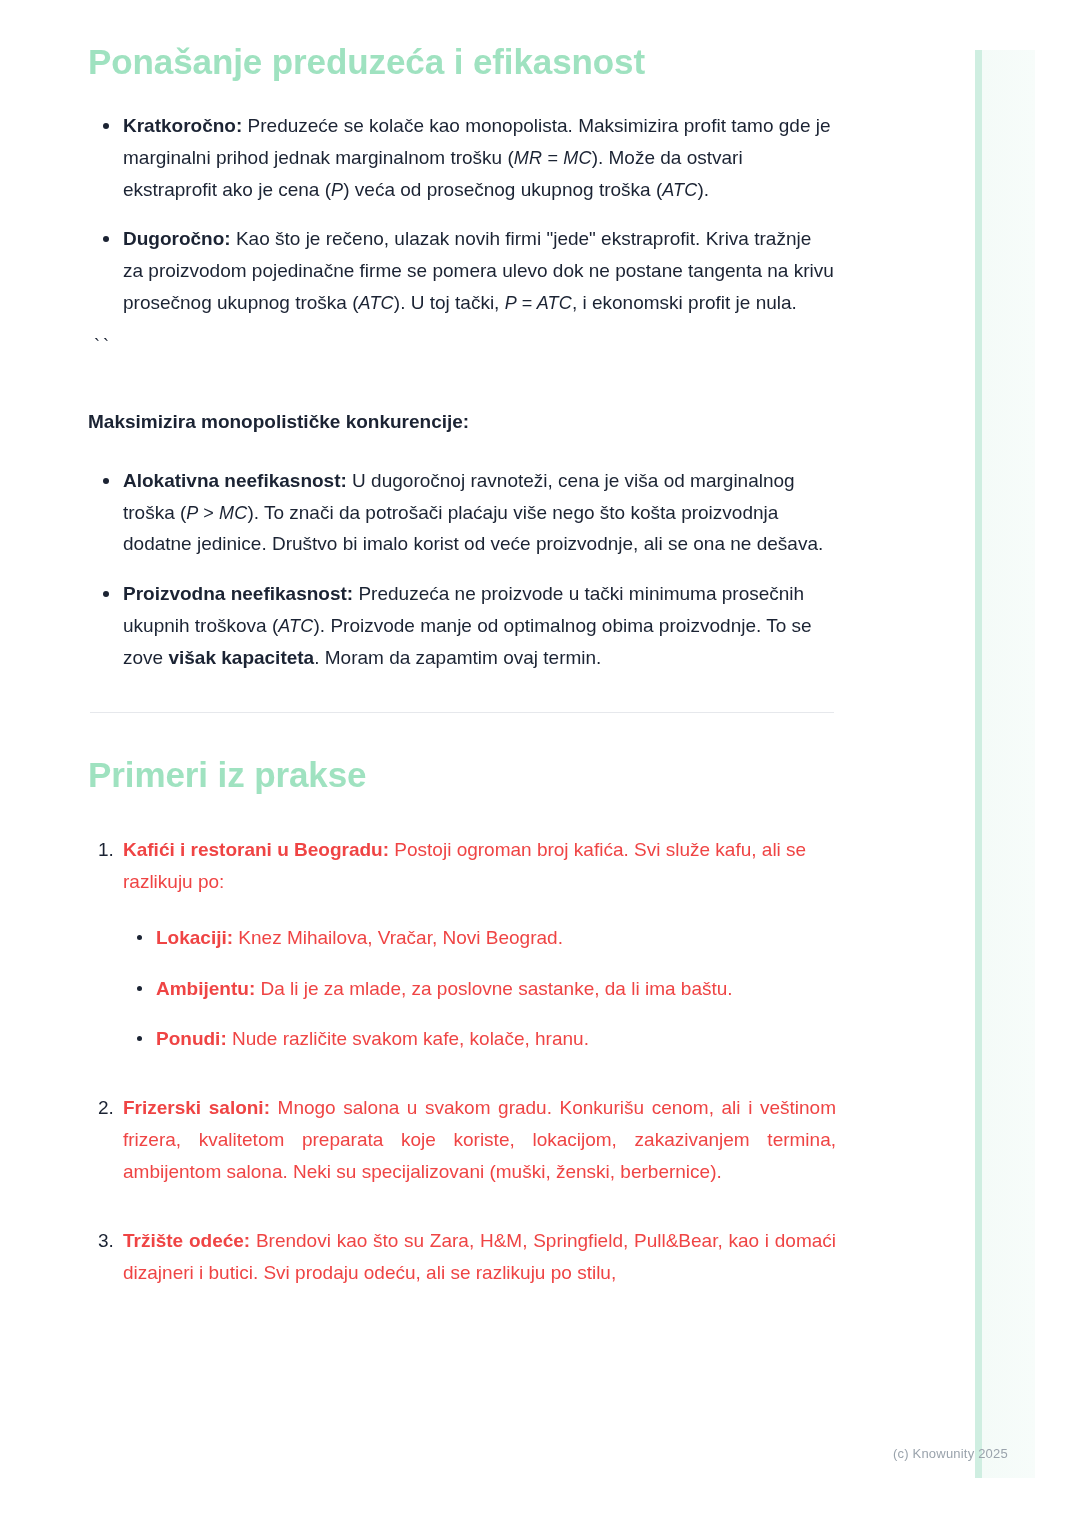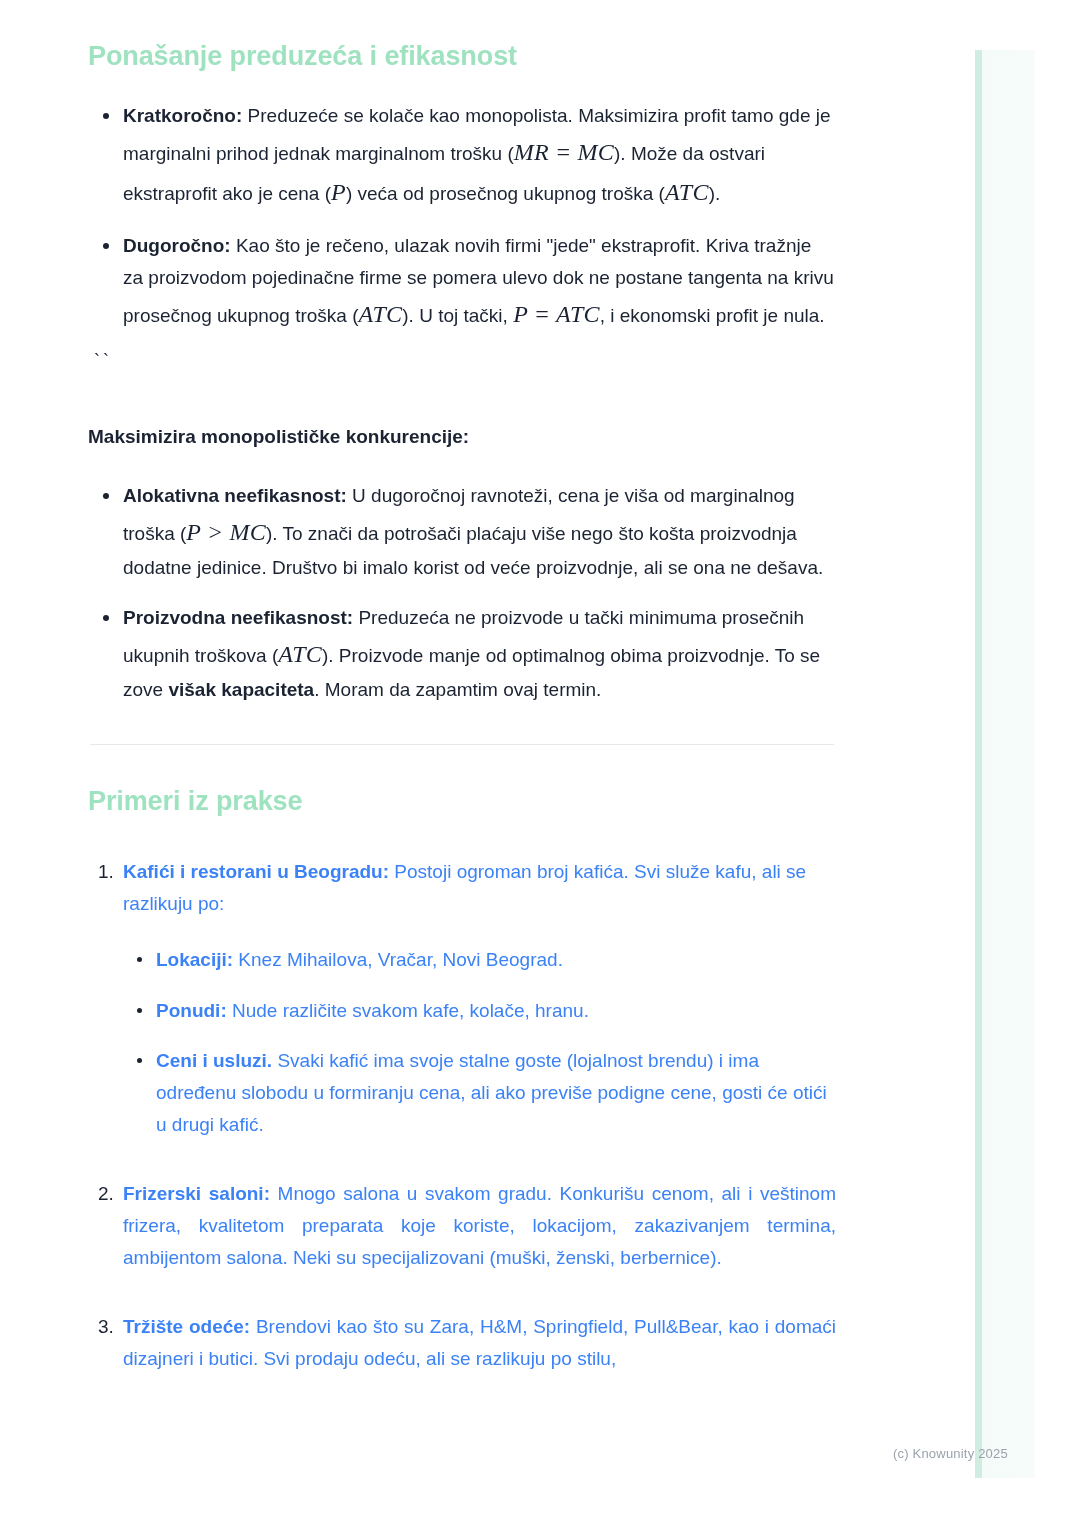--- a/index.html
+++ b/index.html
@@ -35,21 +35,21 @@
     height: 1528px;
   }
   .content {
     position: absolute;
     left: 88px;
     top: 40px;
     width: 748px;
   }
 
   h2.section-heading {
-    font-size: 27px;
+    font-size: 35px;
     font-weight: 700;
     color: #9fe2c0;
     margin: 0 0 26px 0;
     letter-spacing: -0.1px;
     line-height: 1.25;
   }
   h2.section-heading.second {
     margin-top: 0;
     margin-bottom: 26px;
   }
@@ -108,21 +108,21 @@
     margin: 0;
     padding: 0;
   }
   ol.numbered > li {
     position: relative;
     counter-increment: itm;
     padding-left: 35px;
     margin-bottom: 30px;
     font-size: 19px;
     line-height: 1.68;
-    color: #3b82f6;
+    color: #ef4444;
     margin-top: 37px;
   }
   ol.numbered > li::before {
     content: counter(itm) ".";
     position: absolute;
     left: 10px;
     top: 0;
     font-size: 19px;
     color: #1b2333;
   }
@@ -147,23 +147,23 @@
     left: 14px;
     top: 13px;
     width: 5px;
     height: 5px;
     border-radius: 50%;
     background: #1b2333;
   }
 
   b, strong { font-weight: 700; }
   .math {
-    font-family: Liberation Serif, serif;
+    font-family: Liberation Sans, sans-serif;
     font-style: italic;
-    font-size: 24px;
+    font-size: 18px;
     letter-spacing: 0.2px;
   }
   .emph { }
 
   .watermark {
     position: absolute;
     left: 893px;
     top: 1446px;
     font-size: 13px;
     color: #9aa3ac;
@@ -217,25 +217,25 @@
     <ol class="numbered">
 
       <li>
         <b>Kafići i restorani u Beogradu:</b><span> Postoji ogroman broj kafića. Svi služe kafu, ali se razlikuju po:</span>
 
         <ul class="sub-bullets">
           <li>
             <b>Lokaciji:</b><span> Knez Mihailova, Vračar, Novi Beograd.</span>
           </li>
           <li>
+            <b>Ambijentu:</b><span> Da li je za mlade, za poslovne sastanke, da li ima baštu.</span>
+          </li>
+          <li>
             <b>Ponudi:</b><span> Nude različite svakom kafe, kolače, hranu.</span>
           </li>
-          <li>
-            <b>Ceni i usluzi.</b><span> Svaki kafić ima svoje stalne goste (lojalnost brendu) i ima određenu slobodu u formiranju cena, ali ako previše podigne cene, gosti će otići u drugi kafić.</span>
-          </li>
         </ul>
       </li>
 
       <li class="justified">
         <b>Frizerski saloni:</b><span> Mnogo salona u svakom gradu. Konkurišu cenom, ali i veštinom frizera, kvalitetom preparata koje koriste, lokacijom, zakazivanjem termina, ambijentom salona. Neki su specijalizovani (muški, ženski, berbernice).</span>
       </li>
 
       <li class="justified">
         <b>Tržište odeće:</b><span> Brendovi kao što su Zara, H&amp;M, Springfield, Pull&amp;Bear, kao i domaći dizajneri i butici. Svi prodaju odeću, ali se razlikuju po stilu,</span>
       </li>

